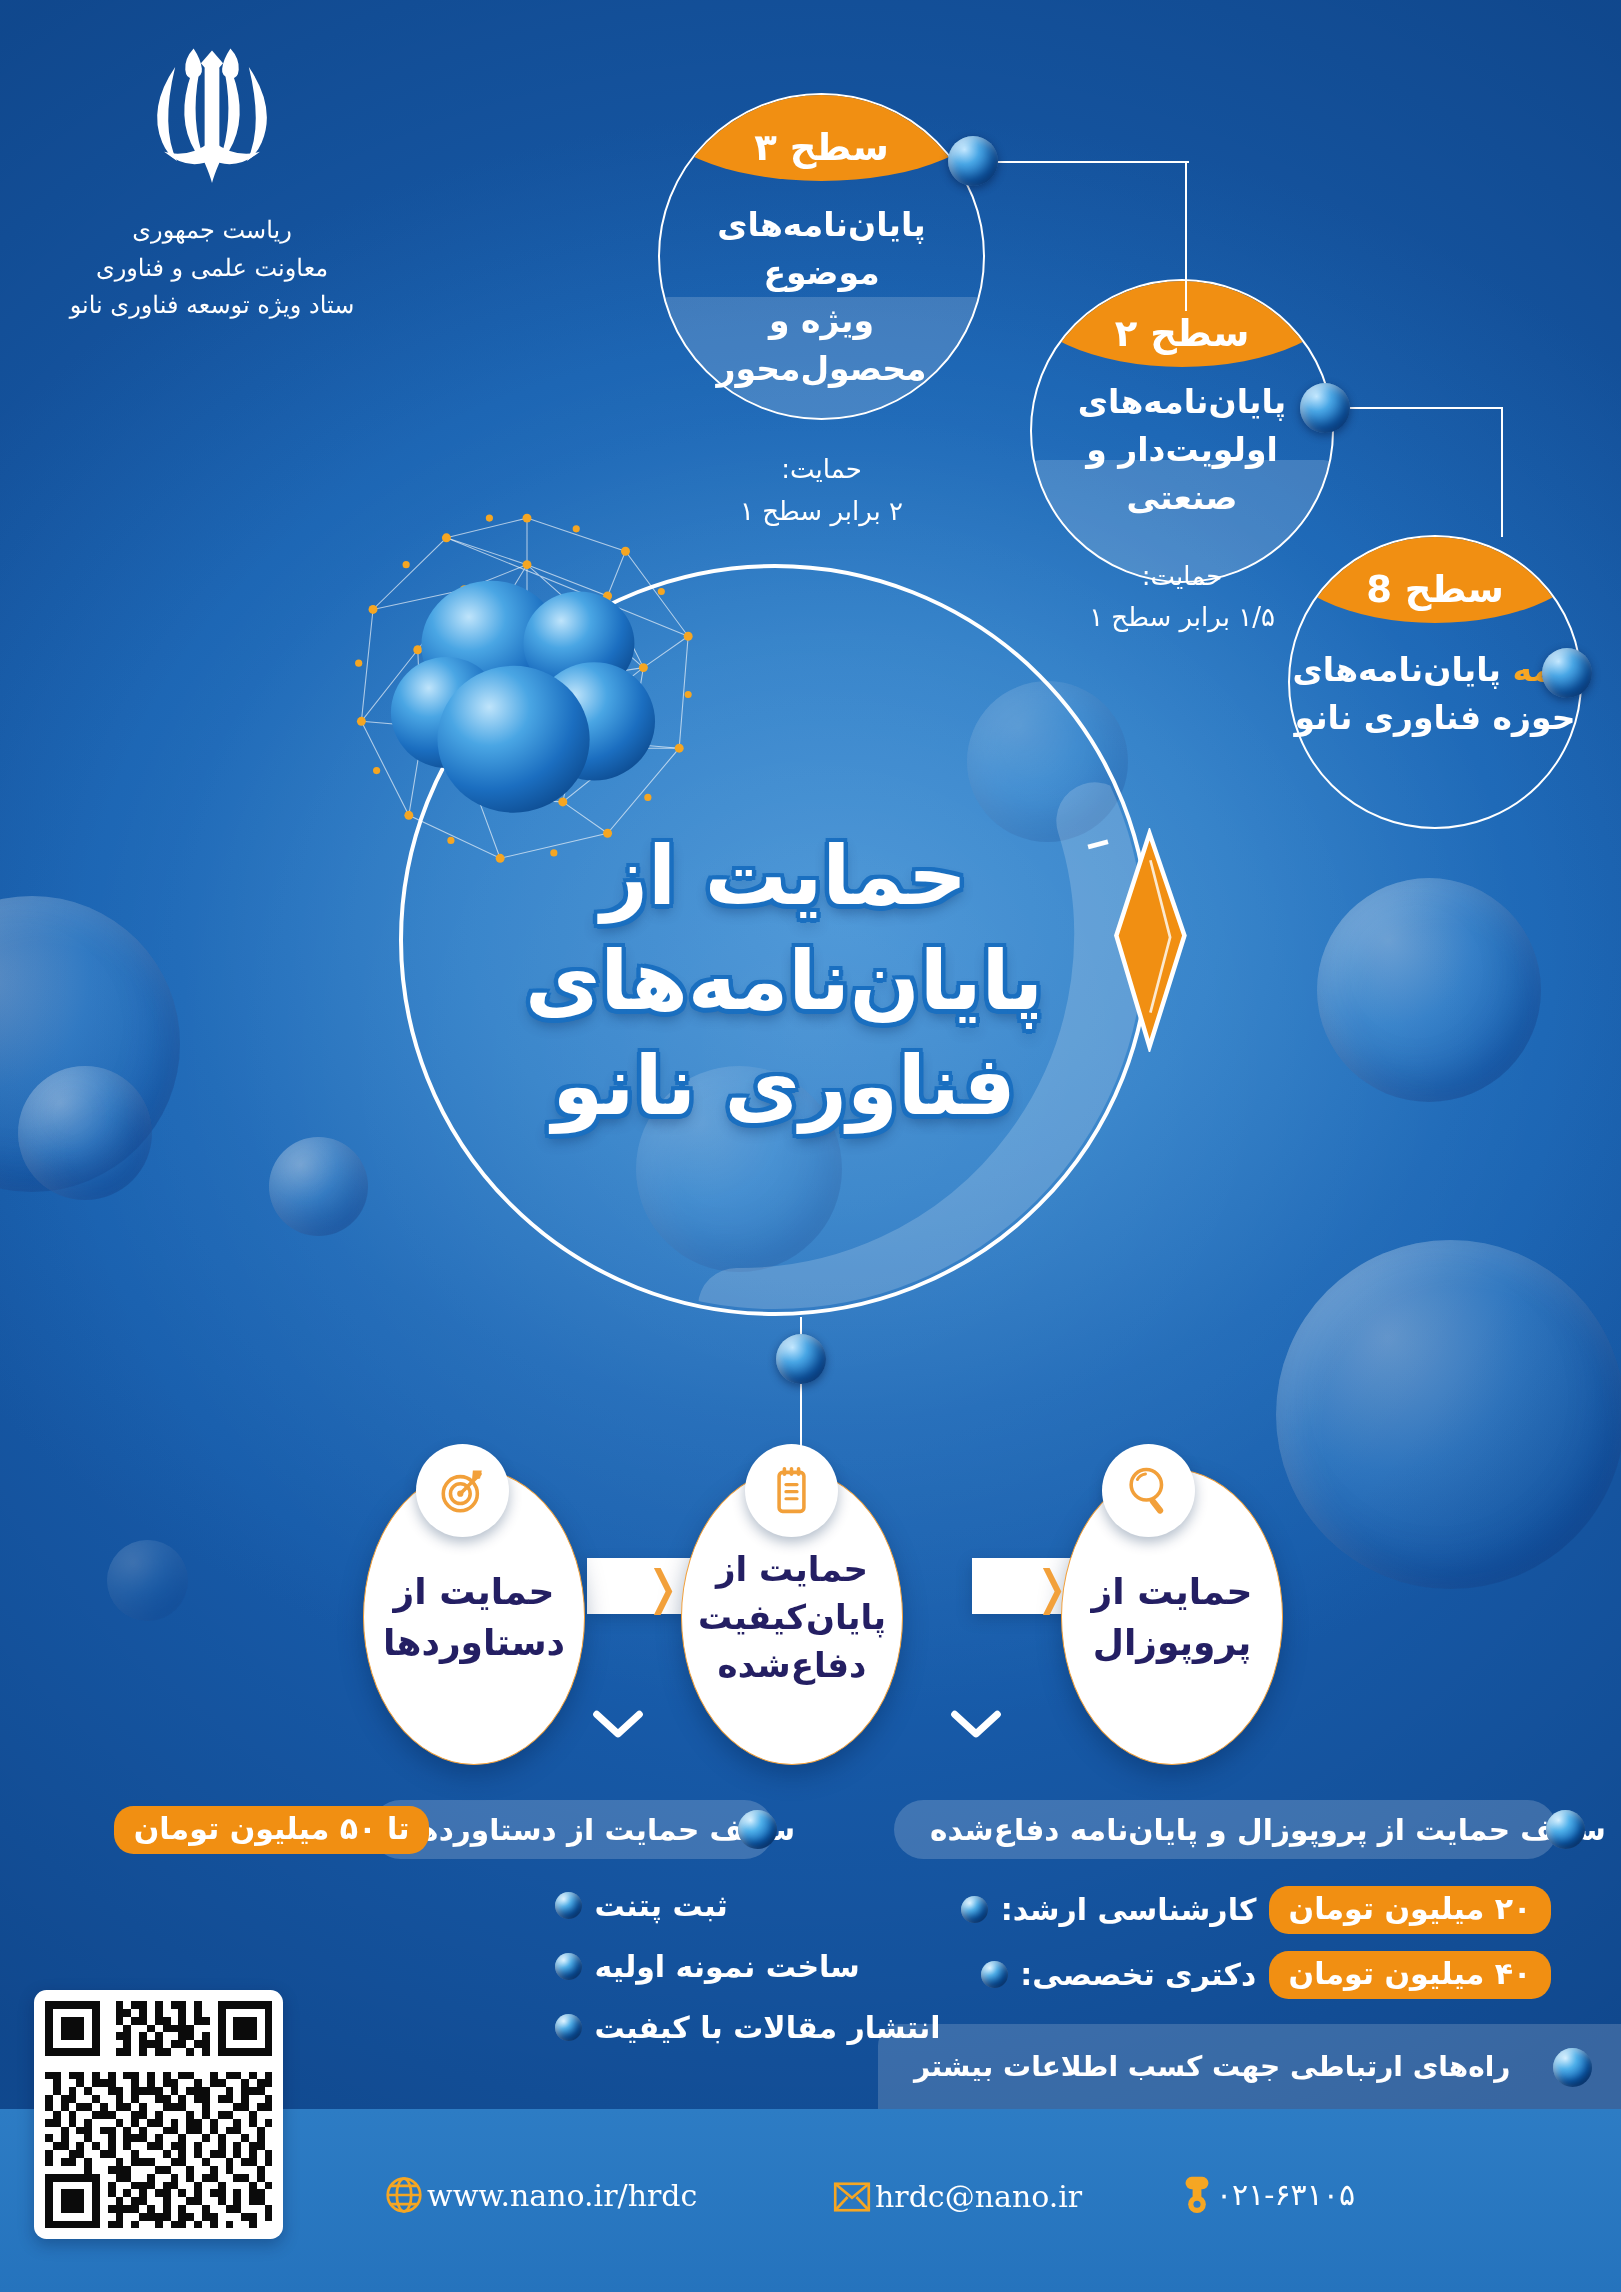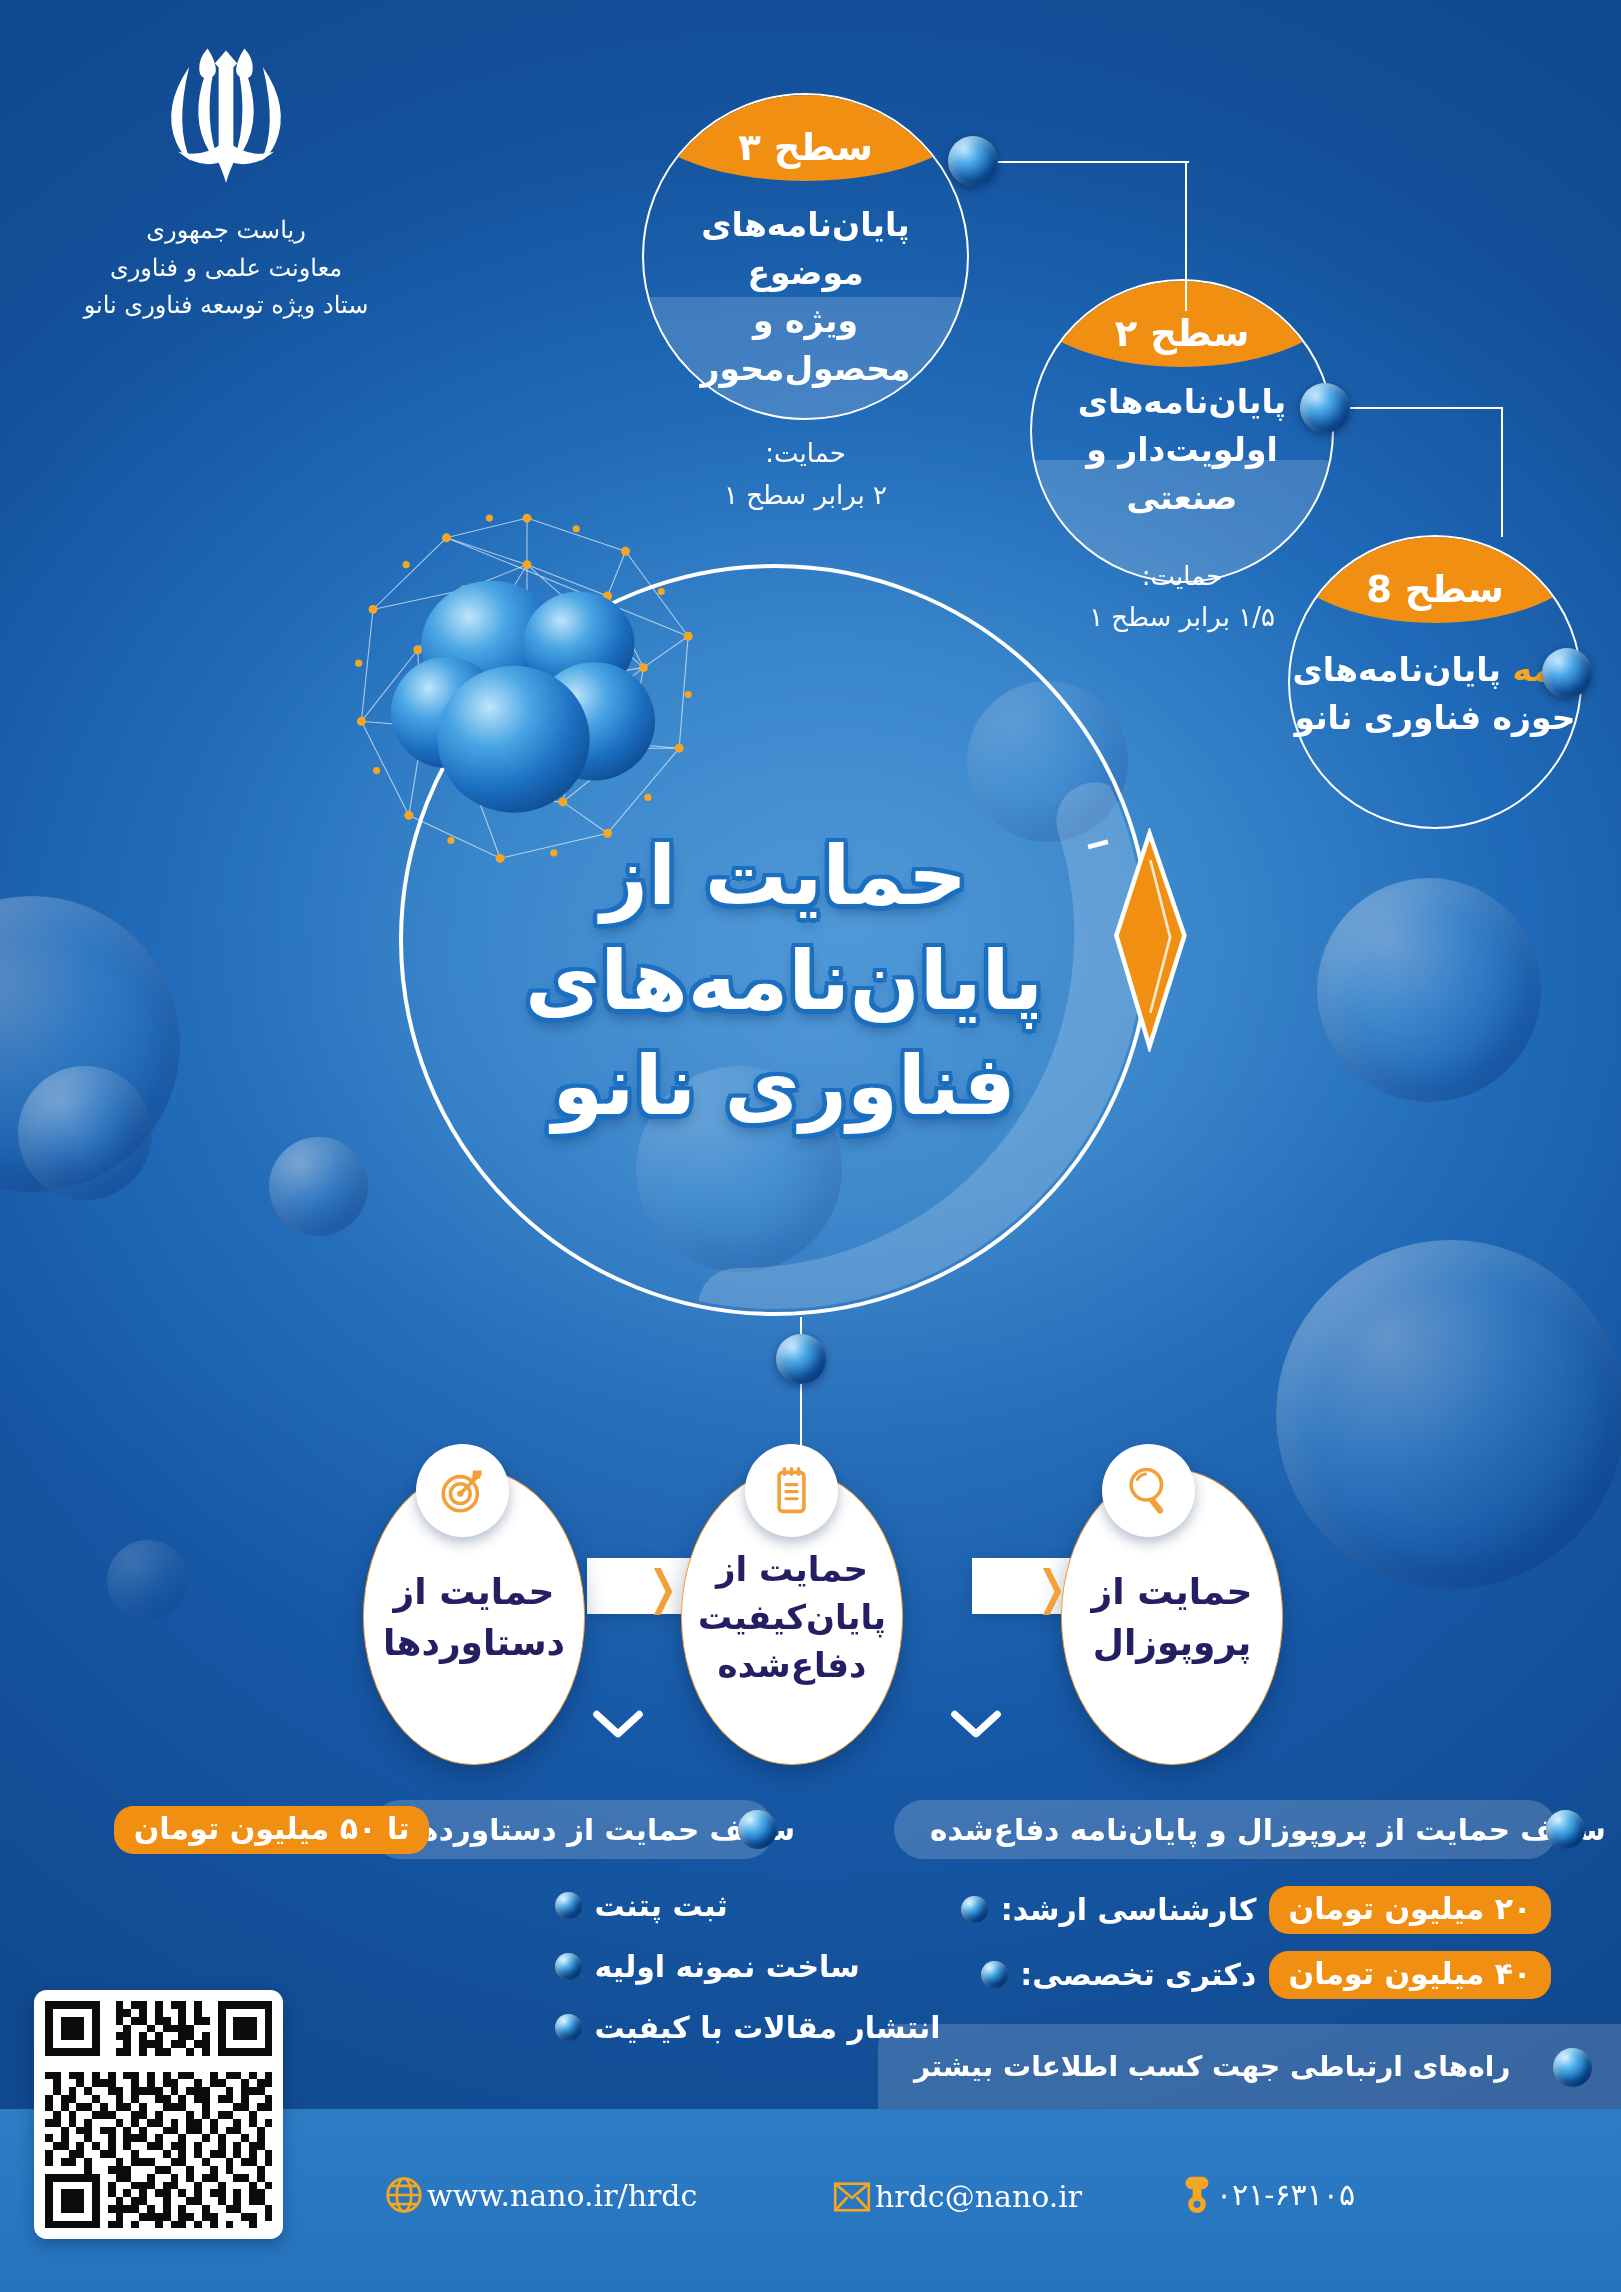--- a/index.html
+++ b/index.html
@@ -21,21 +21,21 @@
   }
   .vignette{ position:absolute; inset:0;
     background:radial-gradient(ellipse 1343px 1254px at 50% 45%, rgba(255,255,255,.10) 0%, rgba(0,0,0,0) 55%, rgba(0,30,80,.30) 100%);
     pointer-events:none;}
   .bubble{ position:absolute; border-radius:50%;
     background:radial-gradient(circle at 32% 28%, rgba(255,255,255,.30), rgba(120,190,245,.22) 38%, rgba(25,95,175,.28) 72%, rgba(12,70,150,.30));
     box-shadow:inset -12.5px -18px 39px rgba(8,50,120,.35), inset 14.3px 16px 36px rgba(255,255,255,.18);
   }
 
   
-  #logo{ position:absolute; left:78px; top:32px; width:296px; text-align:center; }
+  #logo{ position:absolute; left:64px; top:32px; width:296px; text-align:center; }
   #logo .emblem{ width:188px; height:175px; margin:0 auto; display:block;}
   #logo .lines{ margin-top:5.4px; line-height:1.55; }
   #logo .lines div{ font-size:24px; font-family:"DejaVu Serif","Liberation Serif",serif;
     color:#fff; letter-spacing:0.4px; white-space:nowrap; }
   #logo .l1{font-size:23px;} #logo .l2{font-size:24px;} #logo .l3{font-size:23px;}
 
   
   .level{ position:absolute; border-radius:50%; border:2.7px solid #fff;
     display:flex; flex-direction:column; align-items:center; }
   .level .cap-wrap{
@@ -163,21 +163,21 @@
     <div class="lines">
       <div class="l1">ریاست جمهوری</div>
       <div class="l2">معاونت علمی و فناوری</div>
       <div class="l3">ستاد ویژه توسعه فناوری نانو</div>
     </div>
   </div>
 
   <div class="connector" style="left:972px; top:163px; width:215px; height:148px; border-width:0 2.7px 0 0; border-radius:0;"></div>
   <div class="connector" style="left:972px; top:161px; width:217px; height:2.7px; border-width:2.7px 0 0 0;"></div>
 
-  <div class="level" style="left:642px; top:93px; width:327px; height:327px; justify-content:flex-start; padding-top:106px;">
+  <div class="level" style="left:658px; top:93px; width:327px; height:327px; justify-content:flex-start; padding-top:106px;gap:16px;">
     <div class="foot-wrap">
         <div class="foot-in"></div>
       </div>
     <div class="cap-wrap">
       <div class="cap-in">سطح ۳</div>
     </div>
     <div class="body">
       <span>پایان‌نامه‌های موضوع</span><br>
       <span>ویژه و محصول‌محور</span>
     </div>

